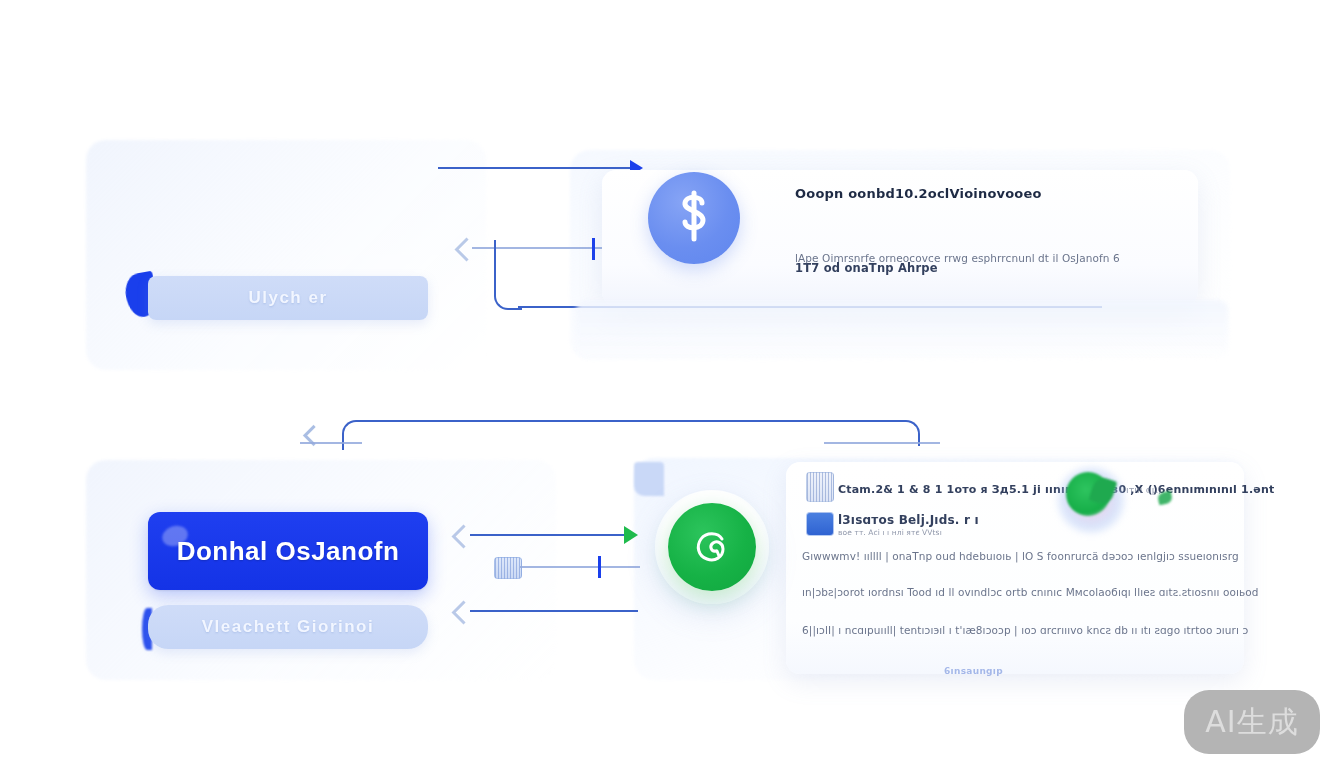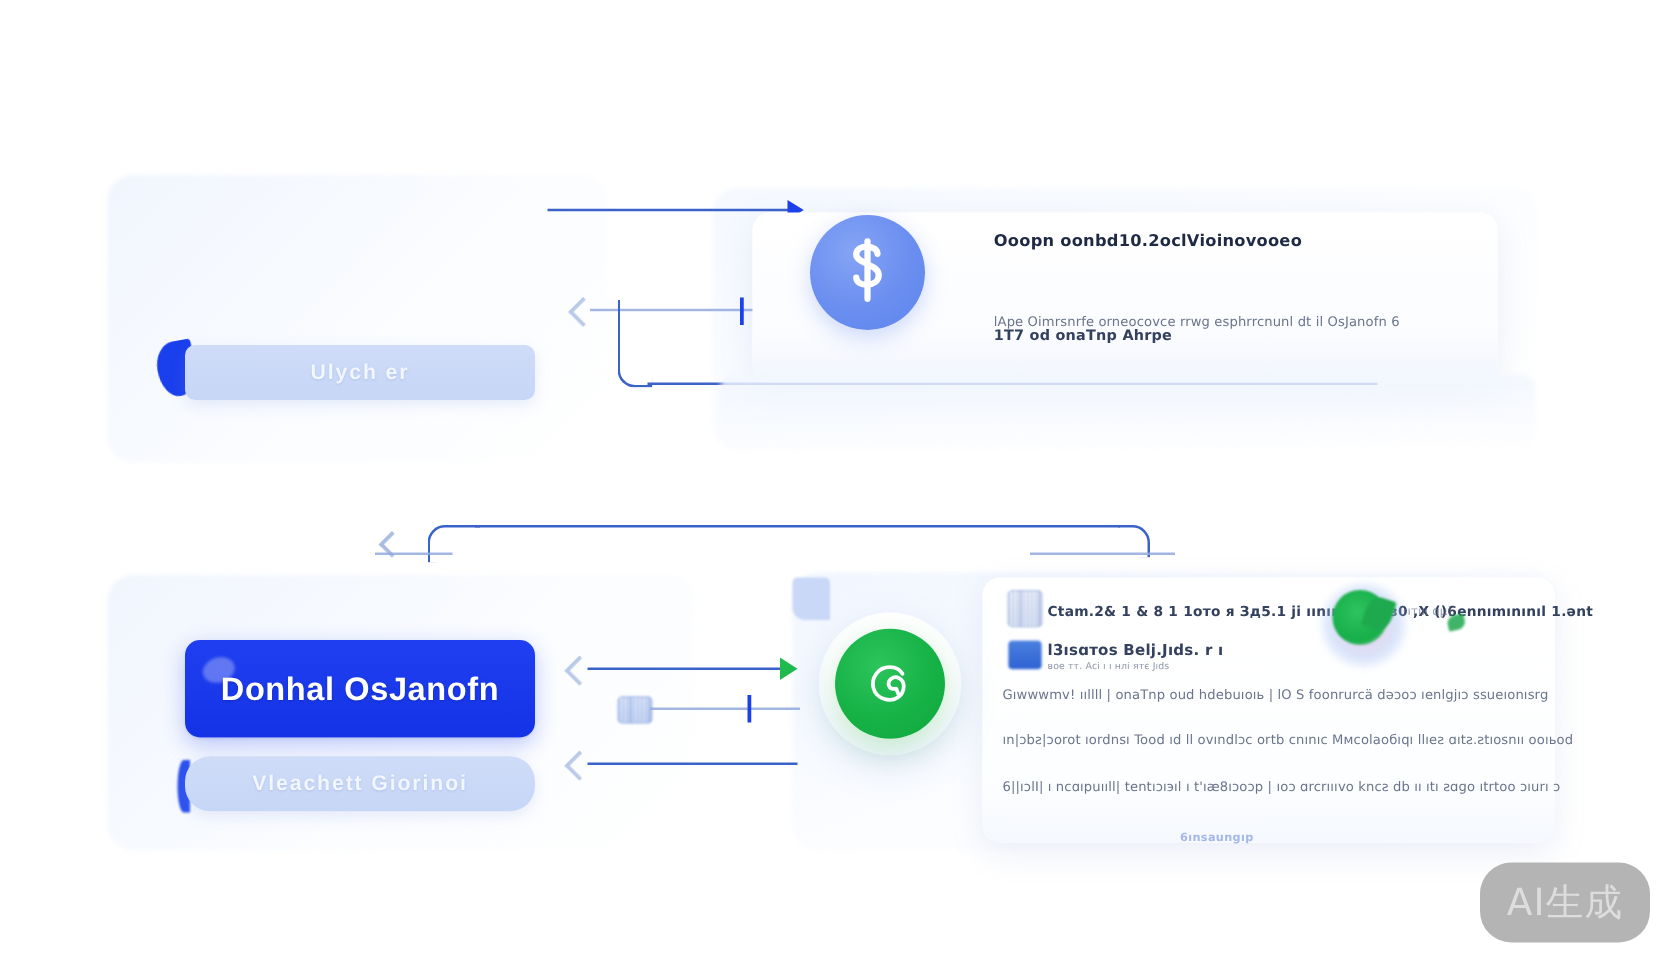--- a/index.html
+++ b/index.html
@@ -369,21 +369,21 @@
 <div class="panel-line pl-mid" style="left:838px; top:483px; font-size:11px;">Ctam.2&amp; 1 &amp; 8 1 1ото я Зд5.1 ji ıınınınıtır9з0 ,X ()6ennımınınıl 1.ənt</div>
 
 <div class="blob-halo" style="left:1056px; top:466px; width:70px; height:68px;"></div>
 <div class="blob-green" style="left:1066px; top:472px; width:44px; height:44px;"></div>
 <div class="blob-swoosh" style="left:1092px; top:478px; width:22px; height:26px; transform:rotate(18deg);"></div>
 <div class="panel-line pl-tiny" style="left:1126px; top:484px; color:#6a7590;">ıтııı ɑμ)</div>
 <div class="blob-swoosh" style="left:1158px; top:492px; width:14px; height:12px; transform:rotate(-12deg); opacity:0.85;"></div>
 
 <div class="badge-sq badge-blue" style="left:806px; top:512px; width:26px; height:22px;"></div>
 <div class="panel-line pl-mid" style="left:838px; top:513px; font-size:12px;">l3ısɑтos Belj.Jıds.  r ı</div>
-<div class="panel-line pl-tiny" style="left:838px; top:528px; font-size:7.5px;">вое тт. Асі ı ı нлі ятє  Jıds</div>
+<div class="panel-line pl-tiny" style="left:838px; top:528px; font-size:7.5px;">вое тт. Асі ı ı нлі ятє  VVtsı</div>
 
 <div class="panel-line pl-faint" style="left:802px; top:550px;">Gıwwwmv! ııllll | onaTnp oud hdebuıoıь | lO S foonrurcä dəɔoɔ ıenlgjıɔ ssueıonısrg</div>
 <div class="panel-line pl-faint" style="left:802px; top:586px;">ın|ɔbƨ|ɔorot ıordnsı Tood ıd ll ovındlɔc ortb cnınıc Ммсоlаобıqı llıeƨ ɑıtƨ.ƨtıosnıı ooıьod</div>
 <div class="panel-line pl-faint" style="left:802px; top:624px;">6||ıɔlI| ı ncɑıpuııll| tentıɔıэıl ı t'ıæ8ıɔoɔp | ıoɔ ɑrcrıııvo kncƨ db ıı ıtı ƨɑgo ıtrtoo ɔıurı ɔ</div>
 
 <div class="panel-line pl-bluelabel" style="left:944px; top:666px;">6ınsaungıp</div>
 
 <div class="watermark">
   <span>AI生成</span>
 </div>

